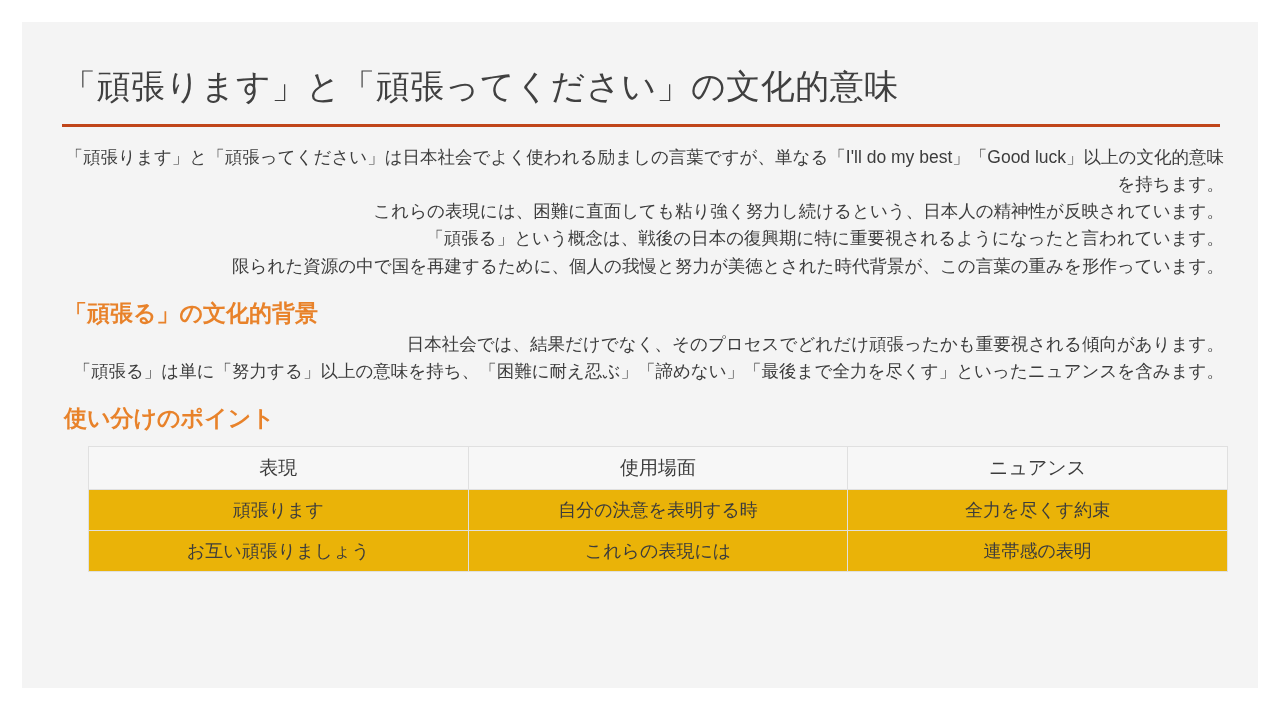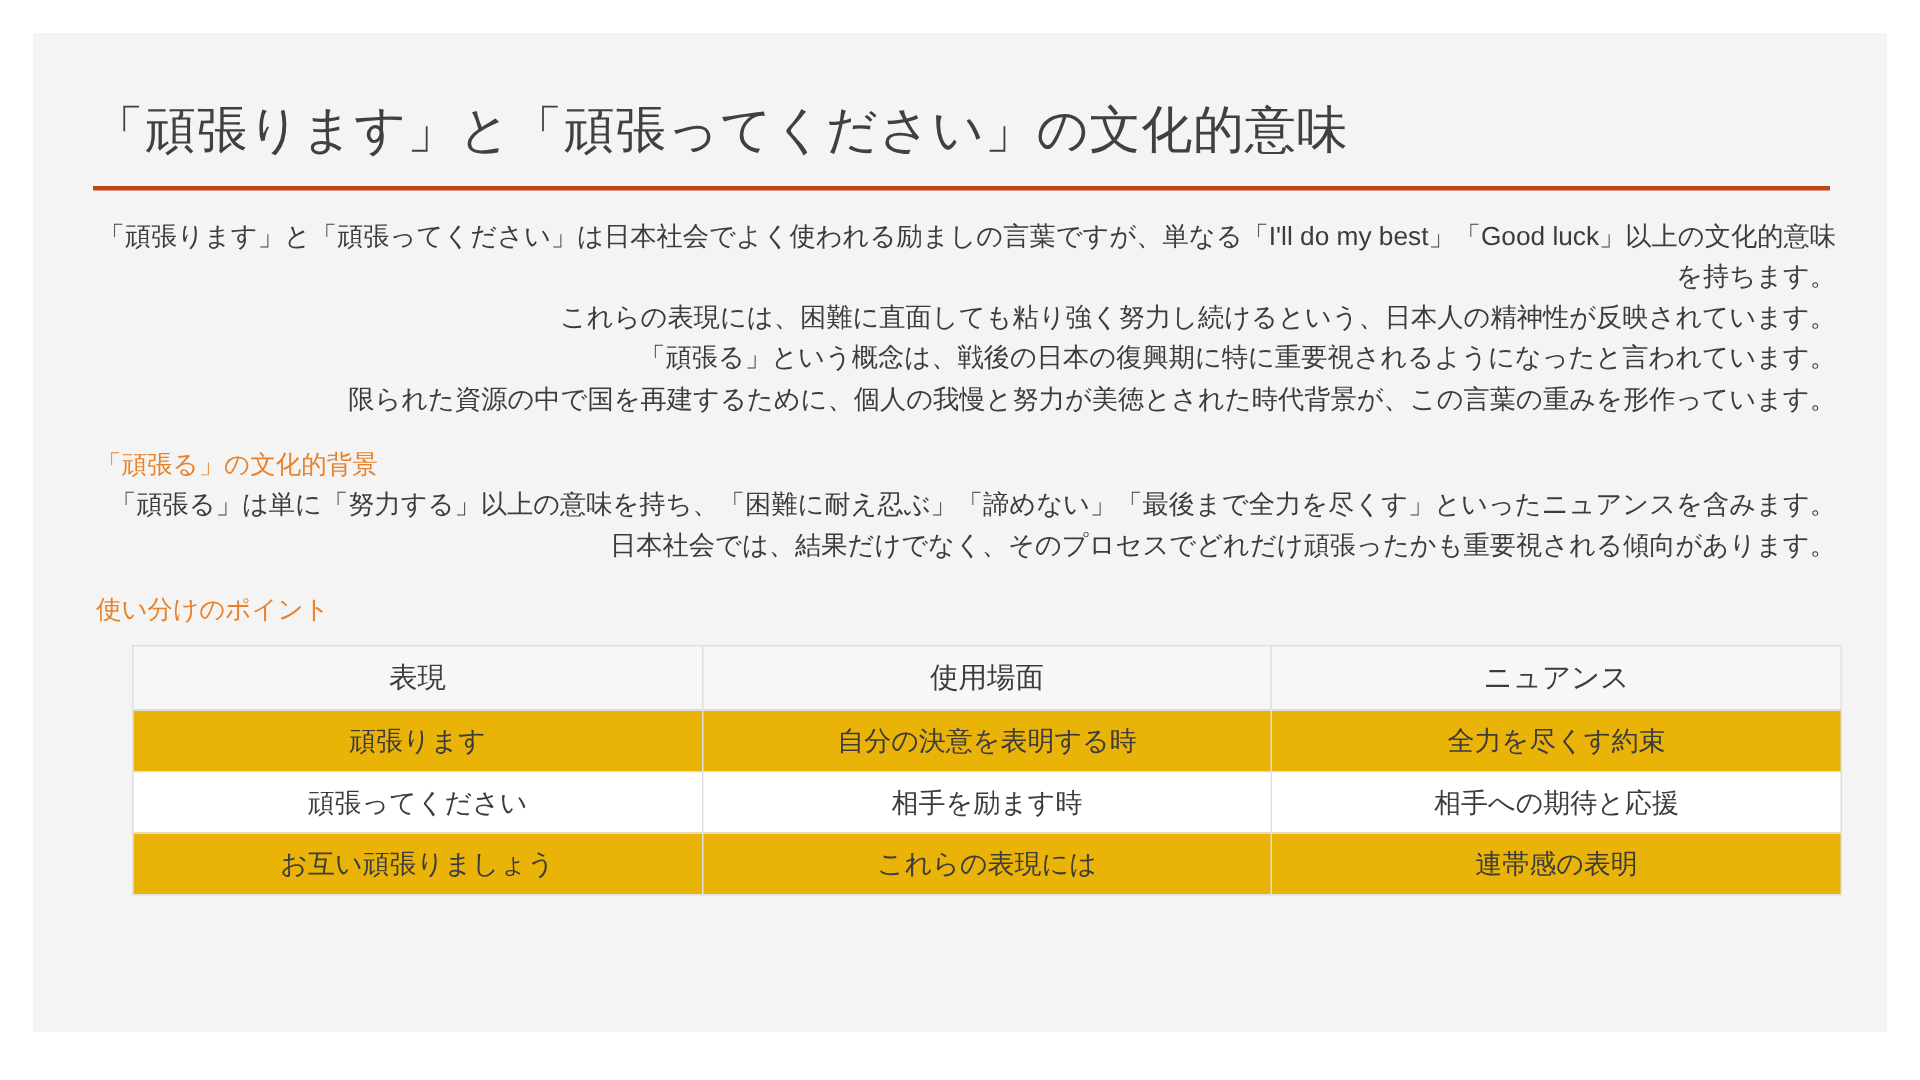--- a/index.html
+++ b/index.html
@@ -50,23 +50,23 @@
     font-size: 17.5px;
     color: #3c3c3c;
     line-height: 1.55;
     margin: 0;
     text-align: right;
   }
   .para-block {
     margin-bottom: 2px;
   }
   .heading {
-    font-size: 17px;
+    font-size: 23px;
     color: #e8822a;
-    font-weight: normal;
+    font-weight: bold;
     margin: 18px 0 2px 0;
   }
   .heading.second {
     margin-bottom: 12px;
   }
   table.compare {
     border-collapse: collapse;
     width: 1140px;
     margin-left: 24px;
     table-layout: fixed;
@@ -102,43 +102,38 @@
 
     <div class="para-block">
       <p class="para">「頑張ります」と「頑張ってください」は日本社会でよく使われる励ましの言葉ですが、単なる「I'll do my best」「Good luck」以上の文化的意味を持ちます。</p>
       <p class="para">これらの表現には、困難に直面しても粘り強く努力し続けるという、日本人の精神性が反映されています。</p>
       <p class="para">「頑張る」という概念は、戦後の日本の復興期に特に重要視されるようになったと言われています。</p>
       <p class="para">限られた資源の中で国を再建するために、個人の我慢と努力が美徳とされた時代背景が、この言葉の重みを形作っています。</p>
     </div>
 
     <div class="heading">「頑張る」の文化的背景</div>
     <div class="para-block">
+      <p class="para">日本社会では、結果だけでなく、そのプロセスでどれだけ頑張ったかも重要視される傾向があります。</p>
       <p class="para">「頑張る」は単に「努力する」以上の意味を持ち、「困難に耐え忍ぶ」「諦めない」「最後まで全力を尽くす」といったニュアンスを含みます。</p>
-      <p class="para">日本社会では、結果だけでなく、そのプロセスでどれだけ頑張ったかも重要視される傾向があります。</p>
     </div>
 
     <div class="heading second">使い分けのポイント</div>
 
     <table class="compare">
       <tbody>
         <tr class="header">
           <td>表現</td>
           <td>使用場面</td>
           <td>ニュアンス</td>
         </tr>
         <tr class="alt">
           <td>頑張ります</td>
           <td>自分の決意を表明する時</td>
           <td>全力を尽くす約束</td>
         </tr>
-        <tr class="plain">
-          <td>頑張ってください</td>
-          <td>相手を励ます時</td>
-          <td>相手への期待と応援</td>
-        </tr>
         <tr class="alt">
           <td>お互い頑張りましょう</td>
           <td>これらの表現には</td>
           <td>連帯感の表明</td>
         </tr>
       </tbody>
     </table>
 
   </div>
 </div>

